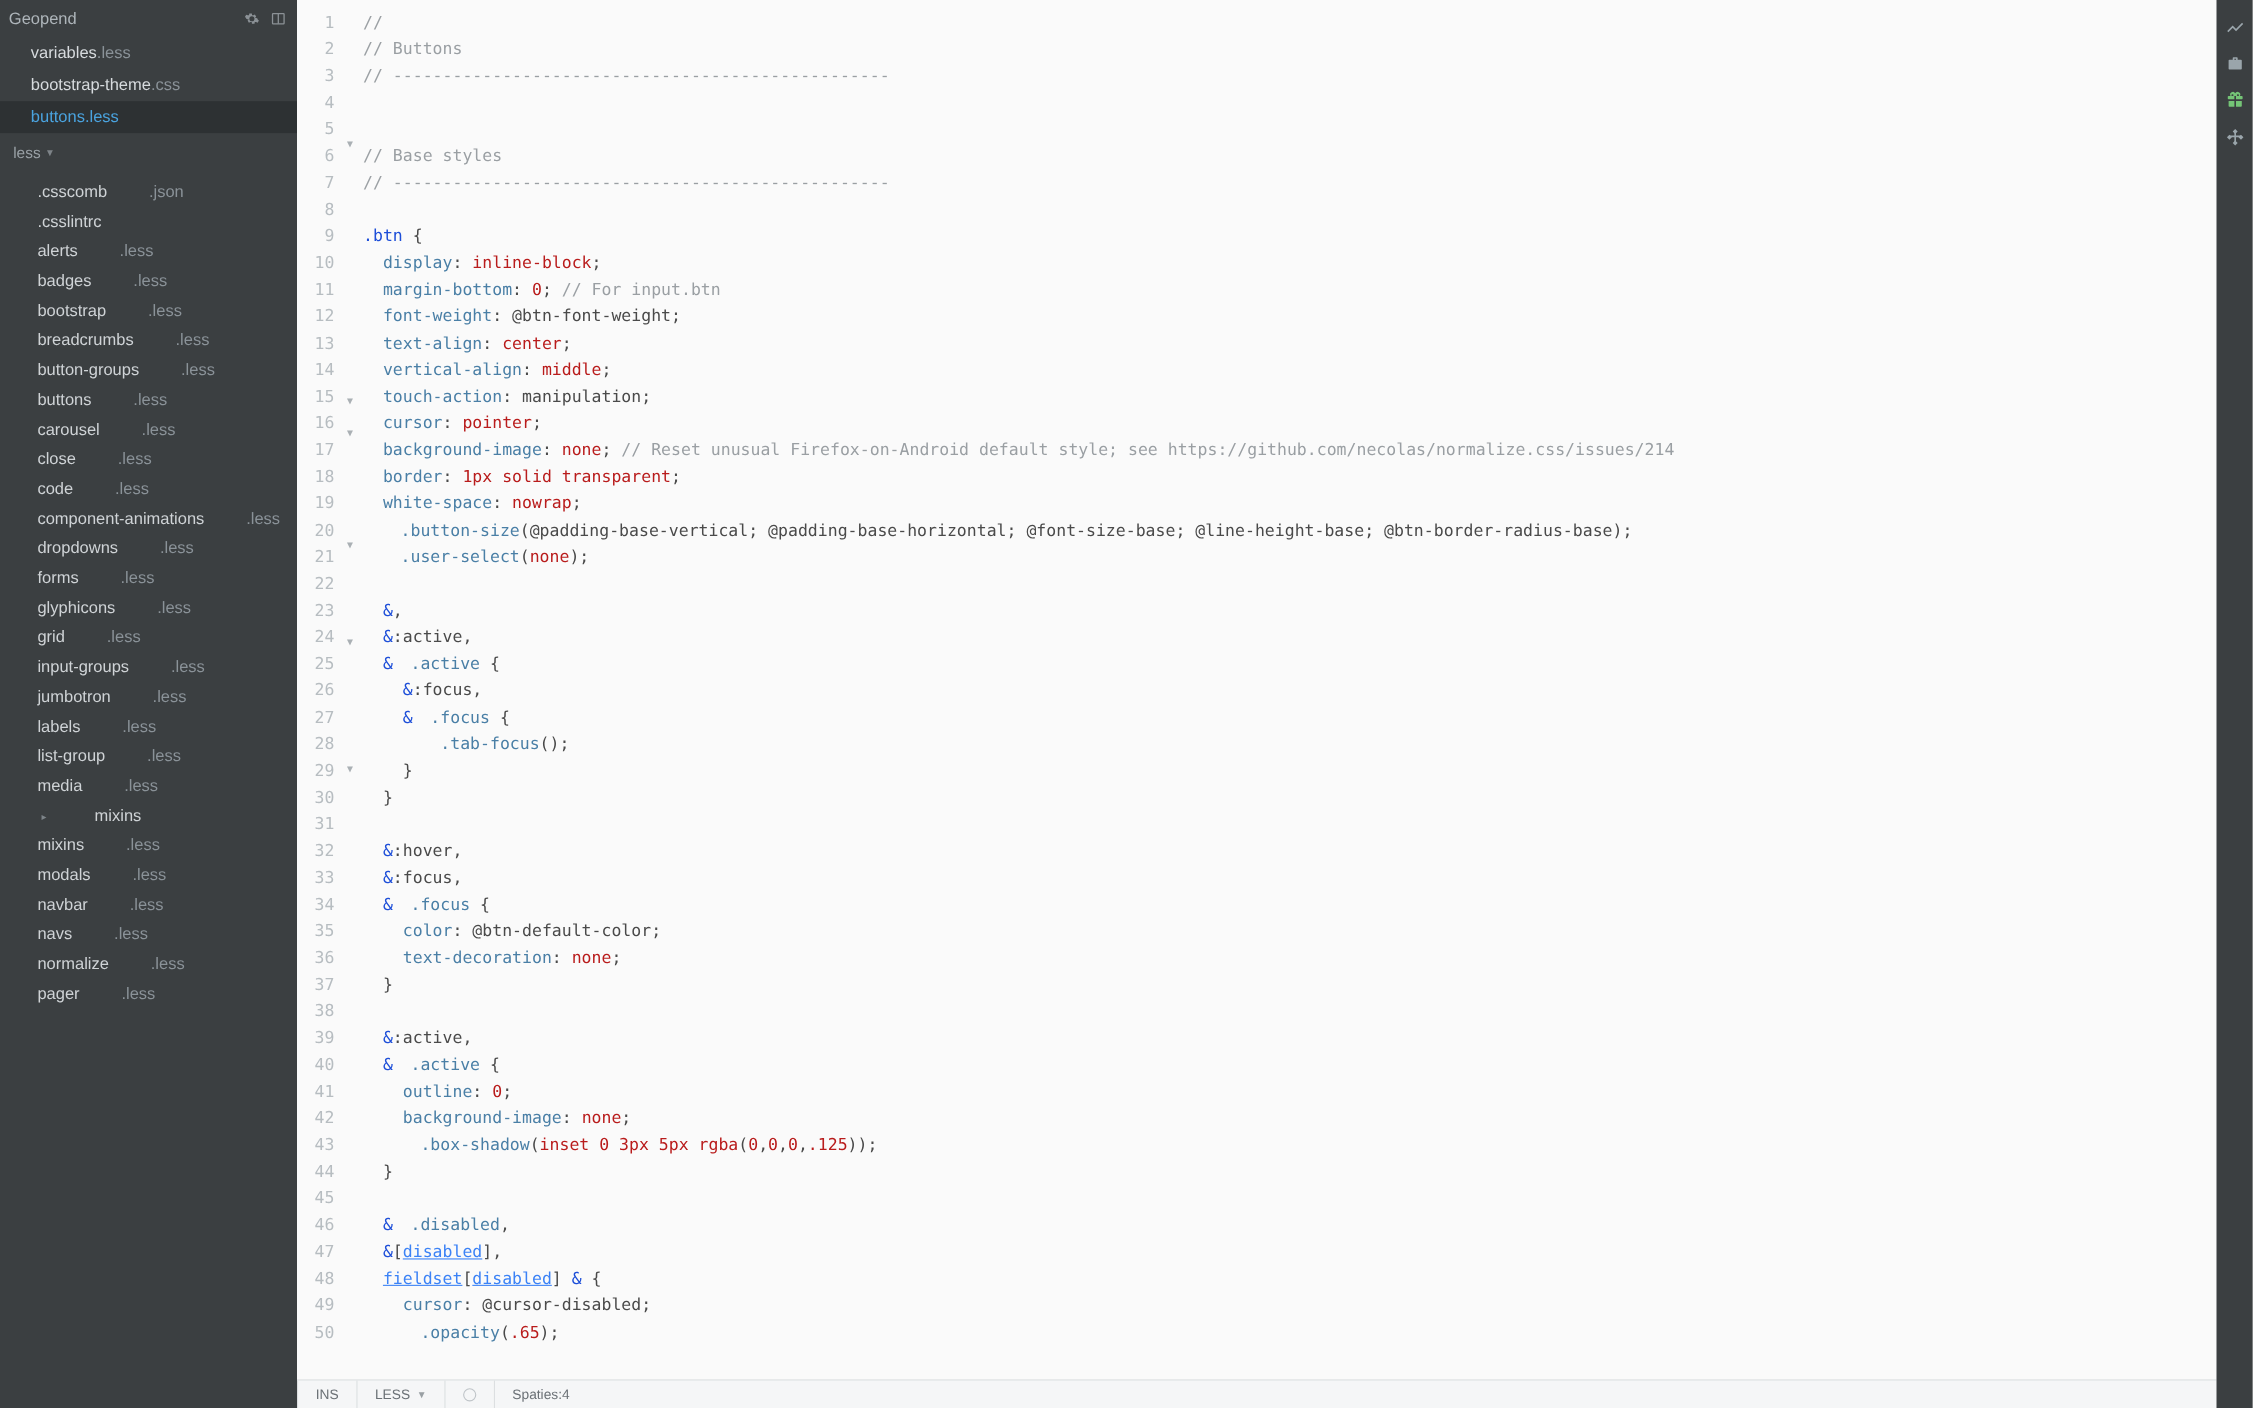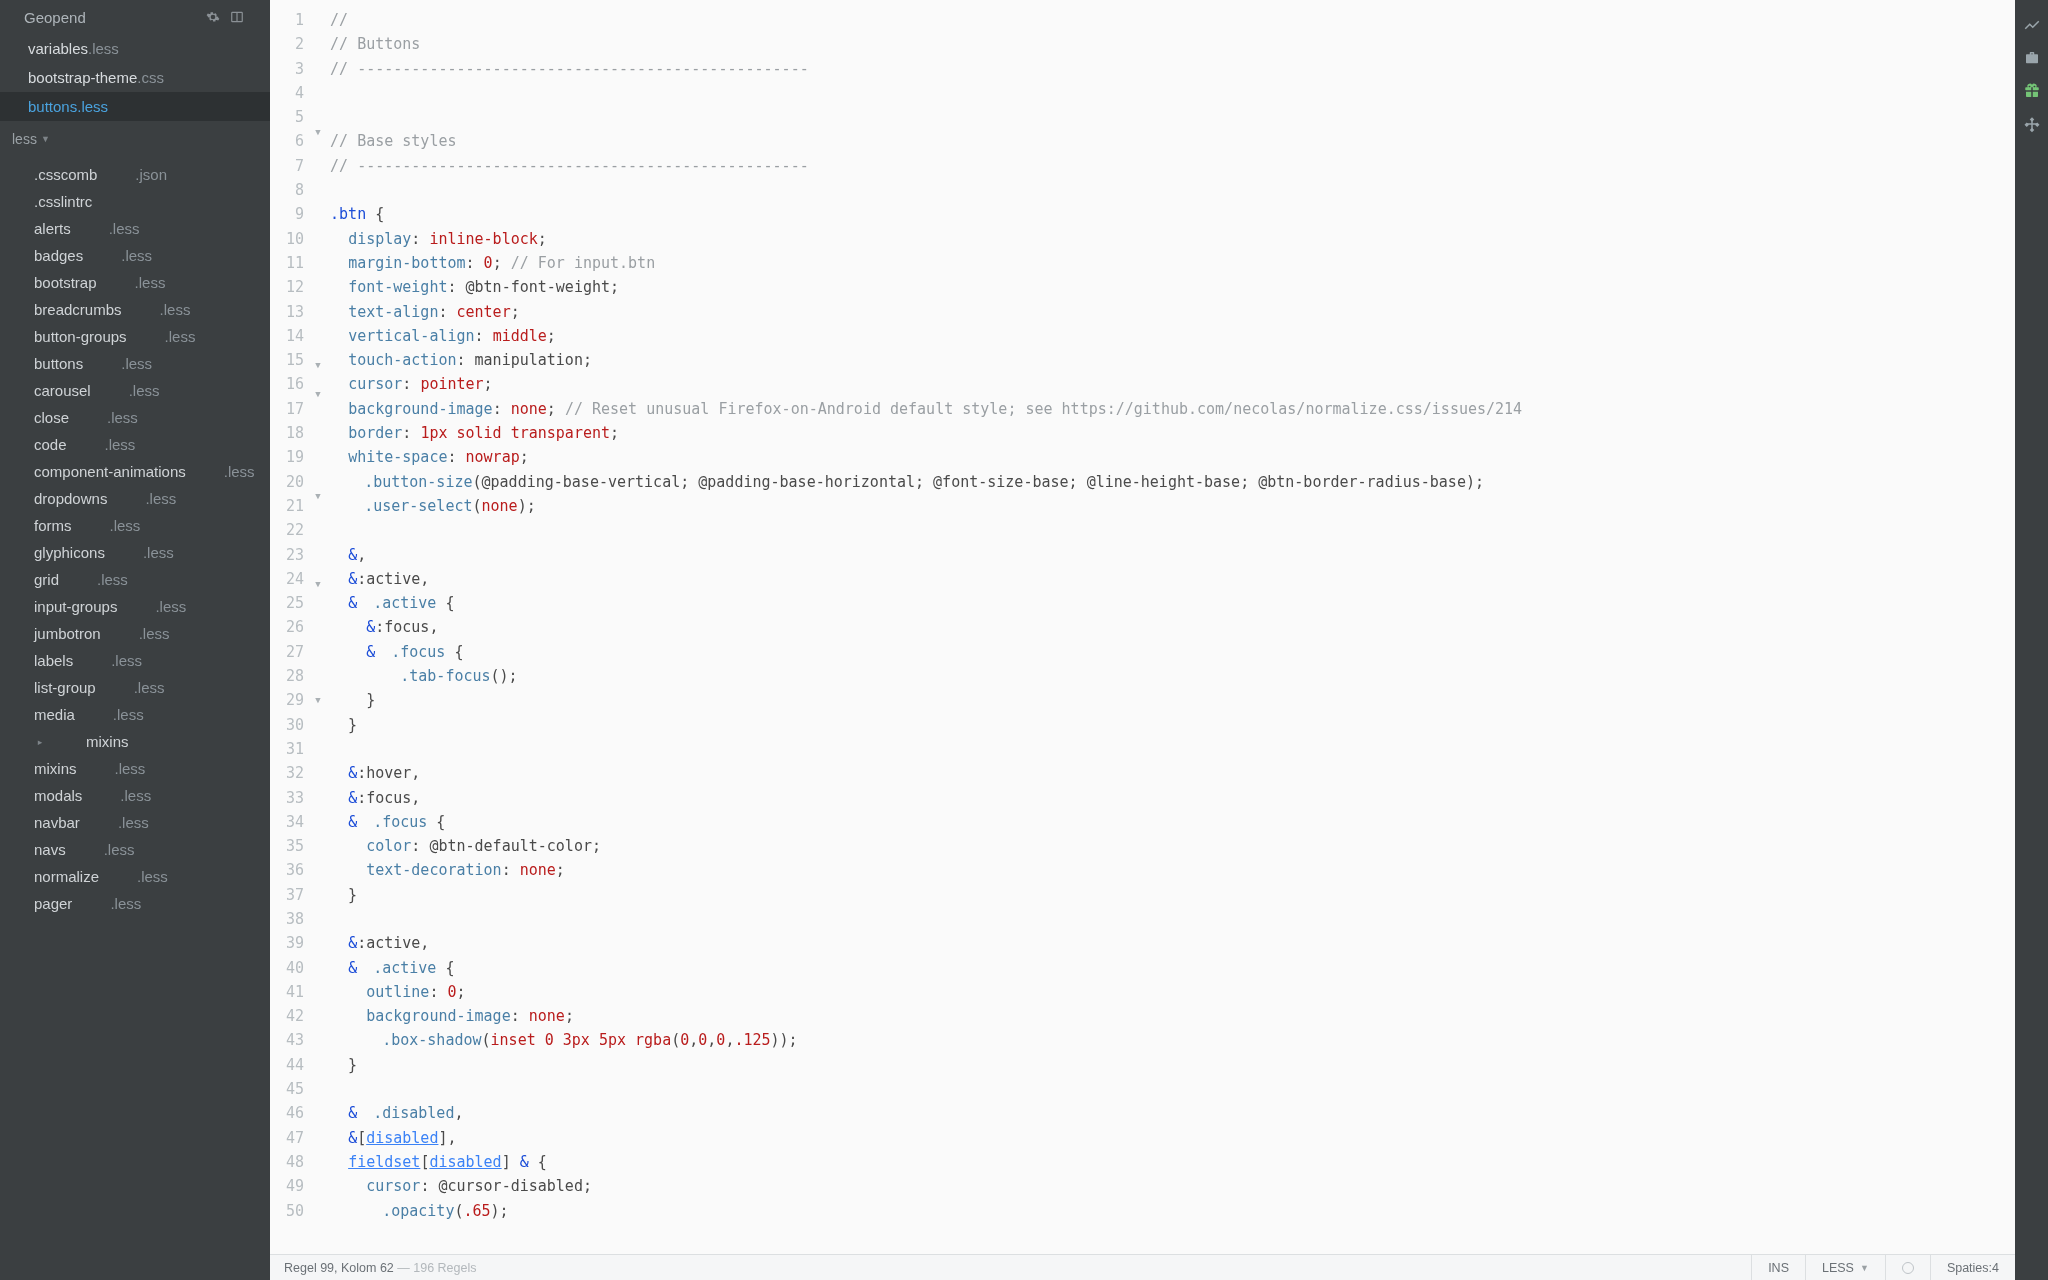--- a/index.html
+++ b/index.html
@@ -18,21 +18,21 @@
   height: 100%;
   background: #3b3f41;
   color: #b8bec3;
   display: flex;
   flex-direction: column;
   flex: 0 0 270px;
 }
 .sidebar-section-header {
   display: flex;
   align-items: center;
-  padding: 8px 24px;
+  padding: 8px 8px;
   font-size: 15px;
   color: #aeb5ba;
 }
 .sidebar-section-header .title { flex: 1; }
 .sidebar-section-header .icon {
   width: 18px; height: 18px; display:flex; align-items:center; justify-content:center;
   margin-left: 6px;
   opacity: .7;
   cursor: pointer;
 }
@@ -430,23 +430,20 @@
           <div class="f"></div>
           <div class="f">▼</div>
           <div class="f"></div>
           <div class="f"></div>
         </div>
     </div>
     <div class="code" id="code"><div class="line"><span class="cm">//</span></div><div class="line"><span class="cm">// Buttons</span></div><div class="line"><span class="cm">// --------------------------------------------------</span></div><div class="line"></div><div class="line"></div><div class="line"><span class="cm">// Base styles</span></div><div class="line"><span class="cm">// --------------------------------------------------</span></div><div class="line"></div><div class="line"><span class="sel">.btn</span> {</div><div class="line">  <span class="prop">display</span>: <span class="val">inline-block</span>;</div><div class="line">  <span class="prop">margin-bottom</span>: <span class="val">0</span>; <span class="cm">// For input.btn</span></div><div class="line">  <span class="prop">font-weight</span>: <span class="var">@btn-font-weight</span>;</div><div class="line">  <span class="prop">text-align</span>: <span class="val">center</span>;</div><div class="line">  <span class="prop">vertical-align</span>: <span class="val">middle</span>;</div><div class="line">  <span class="prop">touch-action</span>: manipulation;</div><div class="line">  <span class="prop">cursor</span>: <span class="val">pointer</span>;</div><div class="line">  <span class="prop">background-image</span>: <span class="val">none</span>; <span class="cm">// Reset unusual Firefox-on-Android default style; see https://github.com/necolas/normalize.css/issues/214</span></div><div class="line">  <span class="prop">border</span>: <span class="val">1px</span> <span class="val">solid</span> <span class="val">transparent</span>;</div><div class="line">  <span class="prop">white-space</span>: <span class="val">nowrap</span>;</div><div class="line">  <span class="mix">.button-size</span>(<span class="var">@padding-base-vertical</span>; <span class="var">@padding-base-horizontal</span>; <span class="var">@font-size-base</span>; <span class="var">@line-height-base</span>; <span class="var">@btn-border-radius-base</span>);</div><div class="line">  <span class="mix">.user-select</span>(<span class="val">none</span>);</div><div class="line"></div><div class="line">  <span class="sel">&amp;</span>,</div><div class="line">  <span class="sel">&amp;</span>:active,</div><div class="line">  <span class="sel">&amp;</span><span class="mix">.active</span> {</div><div class="line">    <span class="sel">&amp;</span>:focus,</div><div class="line">    <span class="sel">&amp;</span><span class="mix">.focus</span> {</div><div class="line">      <span class="mix">.tab-focus</span>();</div><div class="line">    }</div><div class="line">  }</div><div class="line"></div><div class="line">  <span class="sel">&amp;</span>:hover,</div><div class="line">  <span class="sel">&amp;</span>:focus,</div><div class="line">  <span class="sel">&amp;</span><span class="mix">.focus</span> {</div><div class="line">    <span class="prop">color</span>: <span class="var">@btn-default-color</span>;</div><div class="line">    <span class="prop">text-decoration</span>: <span class="val">none</span>;</div><div class="line">  }</div><div class="line"></div><div class="line">  <span class="sel">&amp;</span>:active,</div><div class="line">  <span class="sel">&amp;</span><span class="mix">.active</span> {</div><div class="line">    <span class="prop">outline</span>: <span class="val">0</span>;</div><div class="line">    <span class="prop">background-image</span>: <span class="val">none</span>;</div><div class="line">    <span class="mix">.box-shadow</span>(<span class="val">inset</span> <span class="val">0</span> <span class="val">3px</span> <span class="val">5px</span> <span class="val">rgba</span>(<span class="val">0</span>,<span class="val">0</span>,<span class="val">0</span>,<span class="val">.125</span>));</div><div class="line">  }</div><div class="line"></div><div class="line">  <span class="sel">&amp;</span><span class="mix">.disabled</span>,</div><div class="line">  <span class="sel">&amp;</span>[<span class="attr">disabled</span>],</div><div class="line">  <span class="attr">fieldset</span>[<span class="attr">disabled</span>] <span class="sel">&amp;</span> {</div><div class="line">    <span class="prop">cursor</span>: <span class="var">@cursor-disabled</span>;</div><div class="line">    <span class="mix">.opacity</span>(<span class="val">.65</span>);</div></div>
   </div>
 
   <div class="statusbar">
-    <div class="sb-left">
-      <span>Regel </span><span>99</span><span>, Kolom </span><span>62</span><span class="sb-dim"> — </span><span class="sb-dim">196 Regels</span>
-    </div>
     <div class="sb-cell">
       <span>INS</span>
     </div>
     <div class="sb-cell">
       <span>LESS</span>
       <span class="caret-s">▼</span>
     </div>
     <div class="sb-cell">
       <span class="circle"></span>
     </div>

